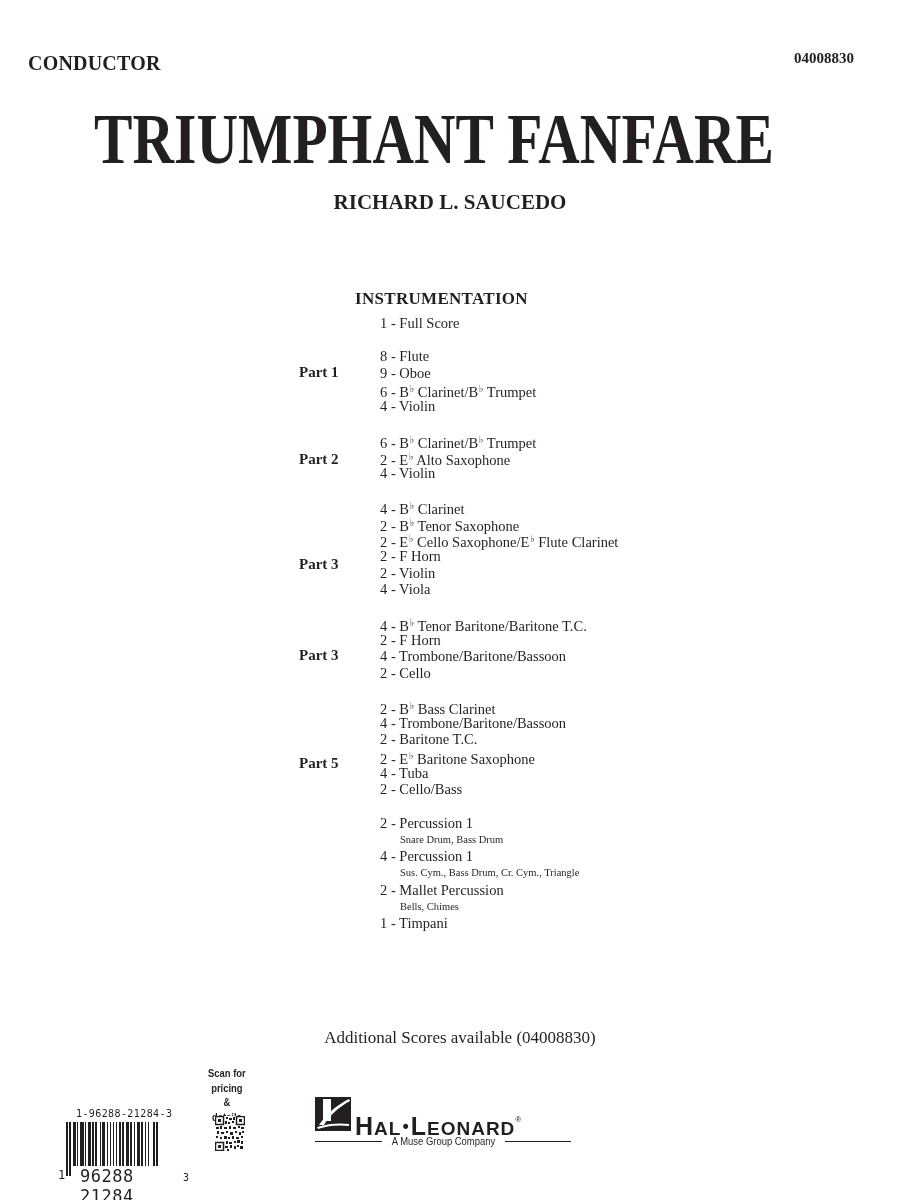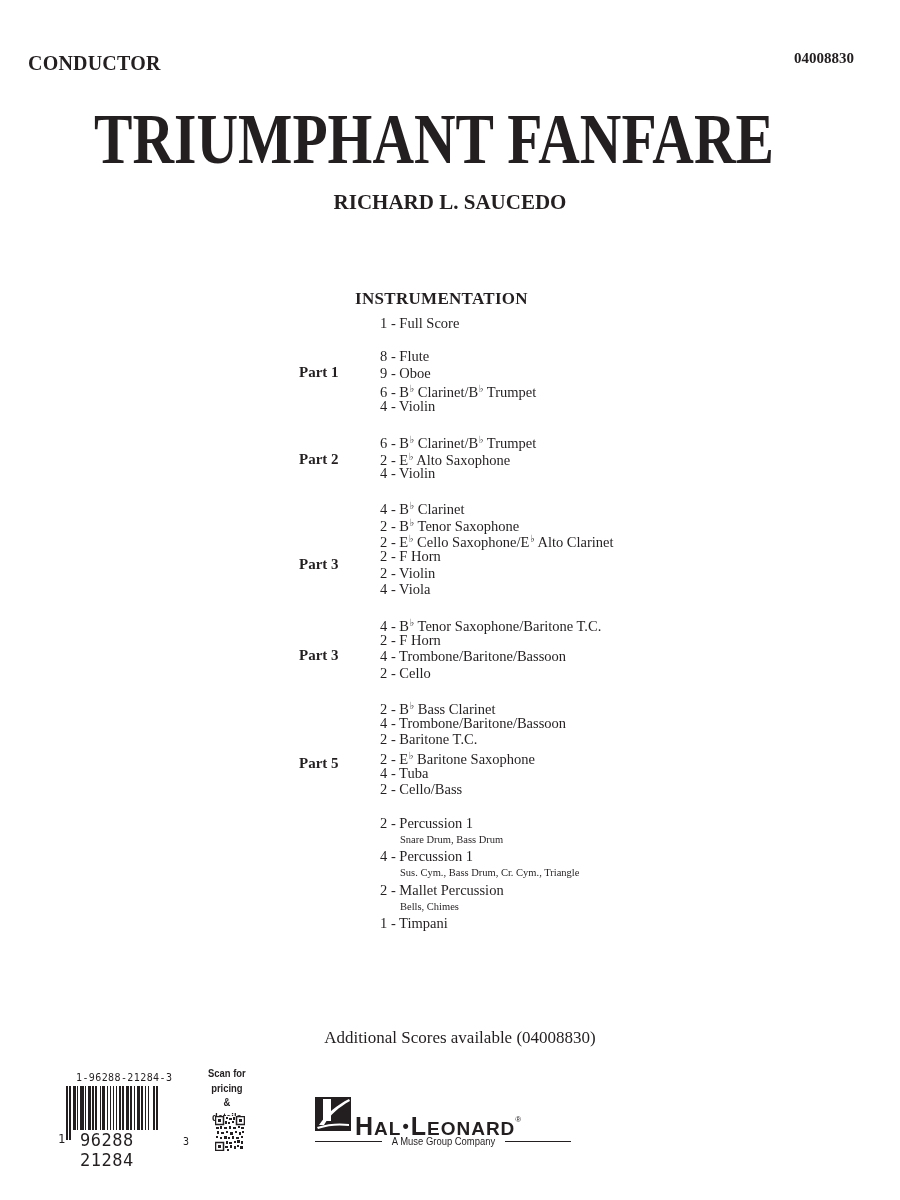--- a/index.html
+++ b/index.html
@@ -22,21 +22,21 @@
     .part-list { position: absolute; left: 380px; top: 0; margin: 0; padding: 0; list-style: none; font-size: 14.5px; line-height: 16.7px; }
     .part-list li { white-space: nowrap; height: 16.7px; }
     .flat { font-size: 10px; vertical-align: 5px; margin-left: 0.5px; }
 
     .perc { position: absolute; left: 380px; top: 815px; margin: 0; padding: 0; list-style: none; }
     .perc li { font-size: 14.5px; line-height: 16.7px; white-space: nowrap; }
     .perc .sub { font-size: 10.5px; line-height: 16.7px; padding-left: 20px; }
 
     .additional { position: absolute; left: 0; top: 1028px; width: 900px; text-align: center; font-size: 17px; padding-left: 20px; box-sizing: border-box; }
 
-    .barcode-block { position: absolute; left: 58px; top: 1072px; width: 140px; height: 90px; font-family: "DejaVu Sans Mono", monospace; }
+    .barcode-block { position: absolute; left: 58px; top: 1108px; width: 140px; height: 90px; font-family: "DejaVu Sans Mono", monospace; }
     .barcode-top { position: absolute; left: 18px; top: 0; font-size: 10px; letter-spacing: 0.4px; }
     .barcode-bars { position: absolute; left: 8px; top: 14px; width: 112px; height: 54px; display: flex; align-items: flex-start; }
     .bar { height: 44px; background: #231f20; }
     .bar.long { height: 54px; }
     .gap { height: 44px; }
     .barcode-first { position: absolute; left: 0; top: 60px; font-size: 12px; }
     .barcode-digits { position: absolute; left: 21px; top: 58px; font-size: 17px; background: #fff; padding: 0 1px; letter-spacing: 0.5px; }
     .barcode-last { position: absolute; left: 125px; top: 64px; font-size: 10px; }
 
     .scan-block { position: absolute; left: 208px; top: 1066px; width: 46px; text-align: center; font-family: "Liberation Sans", "DejaVu Sans", sans-serif; font-weight: bold; font-size: 11.5px; line-height: 14.5px; transform: scaleX(0.82); transform-origin: left top; }
@@ -83,31 +83,31 @@
     <li><span>2 - E</span><span class="flat">♭</span><span> Alto Saxophone</span></li>
     <li><span>4 - Violin</span></li>
   </ul>
 </div>
 
 <div class="part" style="top:498px;">
   <div class="part-label" style="top:39px;margin-top:19px;">Part 3</div>
   <ul class="part-list">
     <li><span>4 - B</span><span class="flat">♭</span><span> Clarinet</span></li>
     <li><span>2 - B</span><span class="flat">♭</span><span> Tenor Saxophone</span></li>
-    <li><span>2 - E</span><span class="flat">♭</span><span> Cello Saxophone/E</span><span class="flat">♭</span><span> Alto Clarinet</span></li>
+    <li><span>2 - E</span><span class="flat">♭</span><span> Cello Saxophone/E</span><span class="flat">♭</span><span> Flute Clarinet</span></li>
     <li><span>2 - F Horn</span></li>
     <li><span>2 - Violin</span></li>
     <li><span>4 - Viola</span></li>
   </ul>
 </div>
 
 <div class="part" style="top:615px;">
   <div class="part-label" style="top:32px;">Part 3</div>
   <ul class="part-list">
-    <li><span>4 - B</span><span class="flat">♭</span><span> Tenor Saxophone/Baritone T.C.</span></li>
+    <li><span>4 - B</span><span class="flat">♭</span><span> Tenor Baritone/Baritone T.C.</span></li>
     <li><span>2 - F Horn</span></li>
     <li><span>4 - Trombone/Baritone/Bassoon</span></li>
     <li><span>2 - Cello</span></li>
   </ul>
 </div>
 
 <div class="part" style="top:698px;">
   <div class="part-label" style="top:57px;">Part 5</div>
   <ul class="part-list">
     <li><span>2 - B</span><span class="flat">♭</span><span> Bass Clarinet</span></li>

